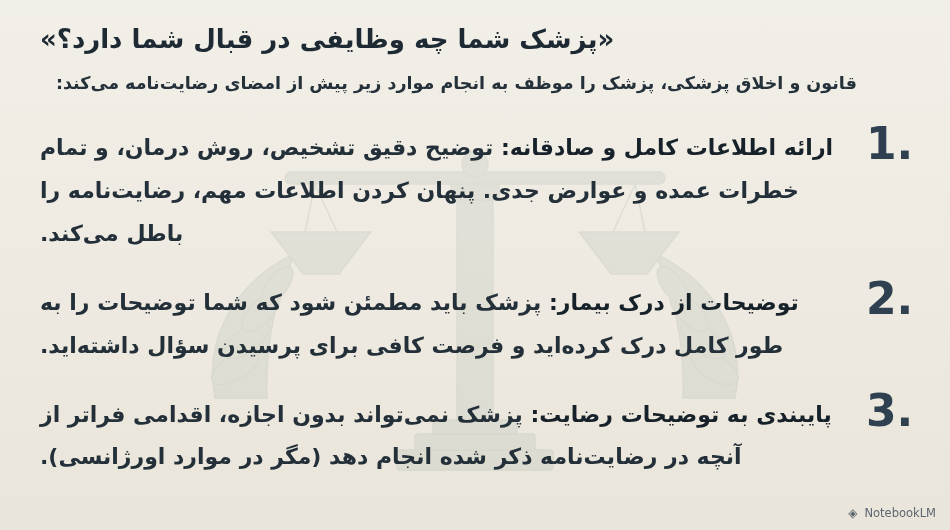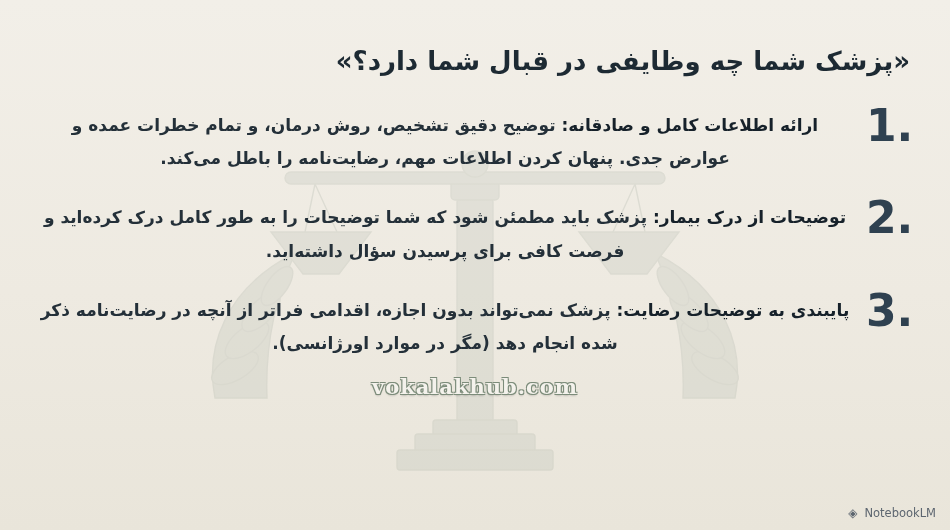--- a/index.html
+++ b/index.html
@@ -32,22 +32,22 @@
     height: 390px;
     opacity: 0.16;
     pointer-events: none;
   }
   .watermark svg { width: 100%; height: 100%; display: block; }
 
   
   .header {
     position: relative;
     z-index: 3;
-    padding-top: 44px;
-    text-align: right;
+    padding-top: 22px;
+    text-align: left;
   }
   .title {
     font-size: 26px;
     font-weight: bold;
     color: #1d2a33;
     letter-spacing: 0;
     line-height: 1.35;
     margin: 0 40px;
   }
   .subtitle {
@@ -79,24 +79,24 @@
     text-align: center;
     font-size: 44px;
     font-weight: bold;
     color: #2f4150;
     line-height: 0.96;
     direction: ltr;
     font-family: "DejaVu Sans", "Liberation Sans", sans-serif;
   }
   .body {
     flex: 1 1 auto;
-    font-size: 17px;
+    font-size: 22px;
     line-height: 1.95;
     color: #1f2b34;
-    text-align: center;
+    text-align: left;
     padding-top: 4px;
   }
   .lead {
     font-weight: bold;
     color: #16212a;
   }
   .rest { font-weight: bold; color: #243039; }
 
   
   .site-mark {
@@ -179,20 +179,21 @@
         <path d="M470 56 L448 104 M470 56 L480 104" fill="none"></path>
 
         <path d="M106 104 L206 104 L174 146 L138 146 Z"></path>
         <path d="M414 104 L514 104 L482 146 L446 146 Z"></path>
       </g>
     </svg>
   </div>
 
   <div class="header">
     <h1 class="title">«پزشک شما چه وظایفی در قبال شما دارد؟»</h1>
+    <p class="subtitle">قانون و اخلاق پزشکی، پزشک را موظف به انجام موارد زیر پیش از امضای رضایت‌نامه می‌کند:</p>
   </div>
 
   <div class="list">
 
     <div class="item">
       <div class="num">1.</div>
       <div class="body">
         <span class="lead">ارائه اطلاعات کامل و صادقانه:</span><span class="rest"> توضیح دقیق تشخیص، روش درمان، و تمام خطرات عمده و عوارض جدی. پنهان کردن اطلاعات مهم، رضایت‌نامه را باطل می‌کند.</span>
       </div>
     </div>
@@ -206,20 +207,19 @@
 
     <div class="item">
       <div class="num">3.</div>
       <div class="body">
         <span class="lead">پایبندی به توضیحات رضایت:</span><span class="rest"> پزشک نمی‌تواند بدون اجازه، اقدامی فراتر از آنچه در رضایت‌نامه ذکر شده انجام دهد (مگر در موارد اورژانسی).</span>
       </div>
     </div>
 
   </div>
 
-  <div class="site-mark">vokalakhub.com</div>
 
   <div class="footer-brand">
     <span class="glyph">◈</span>
     <span>NotebookLM</span>
   </div>
 
 </div>
 
 </body></html>

